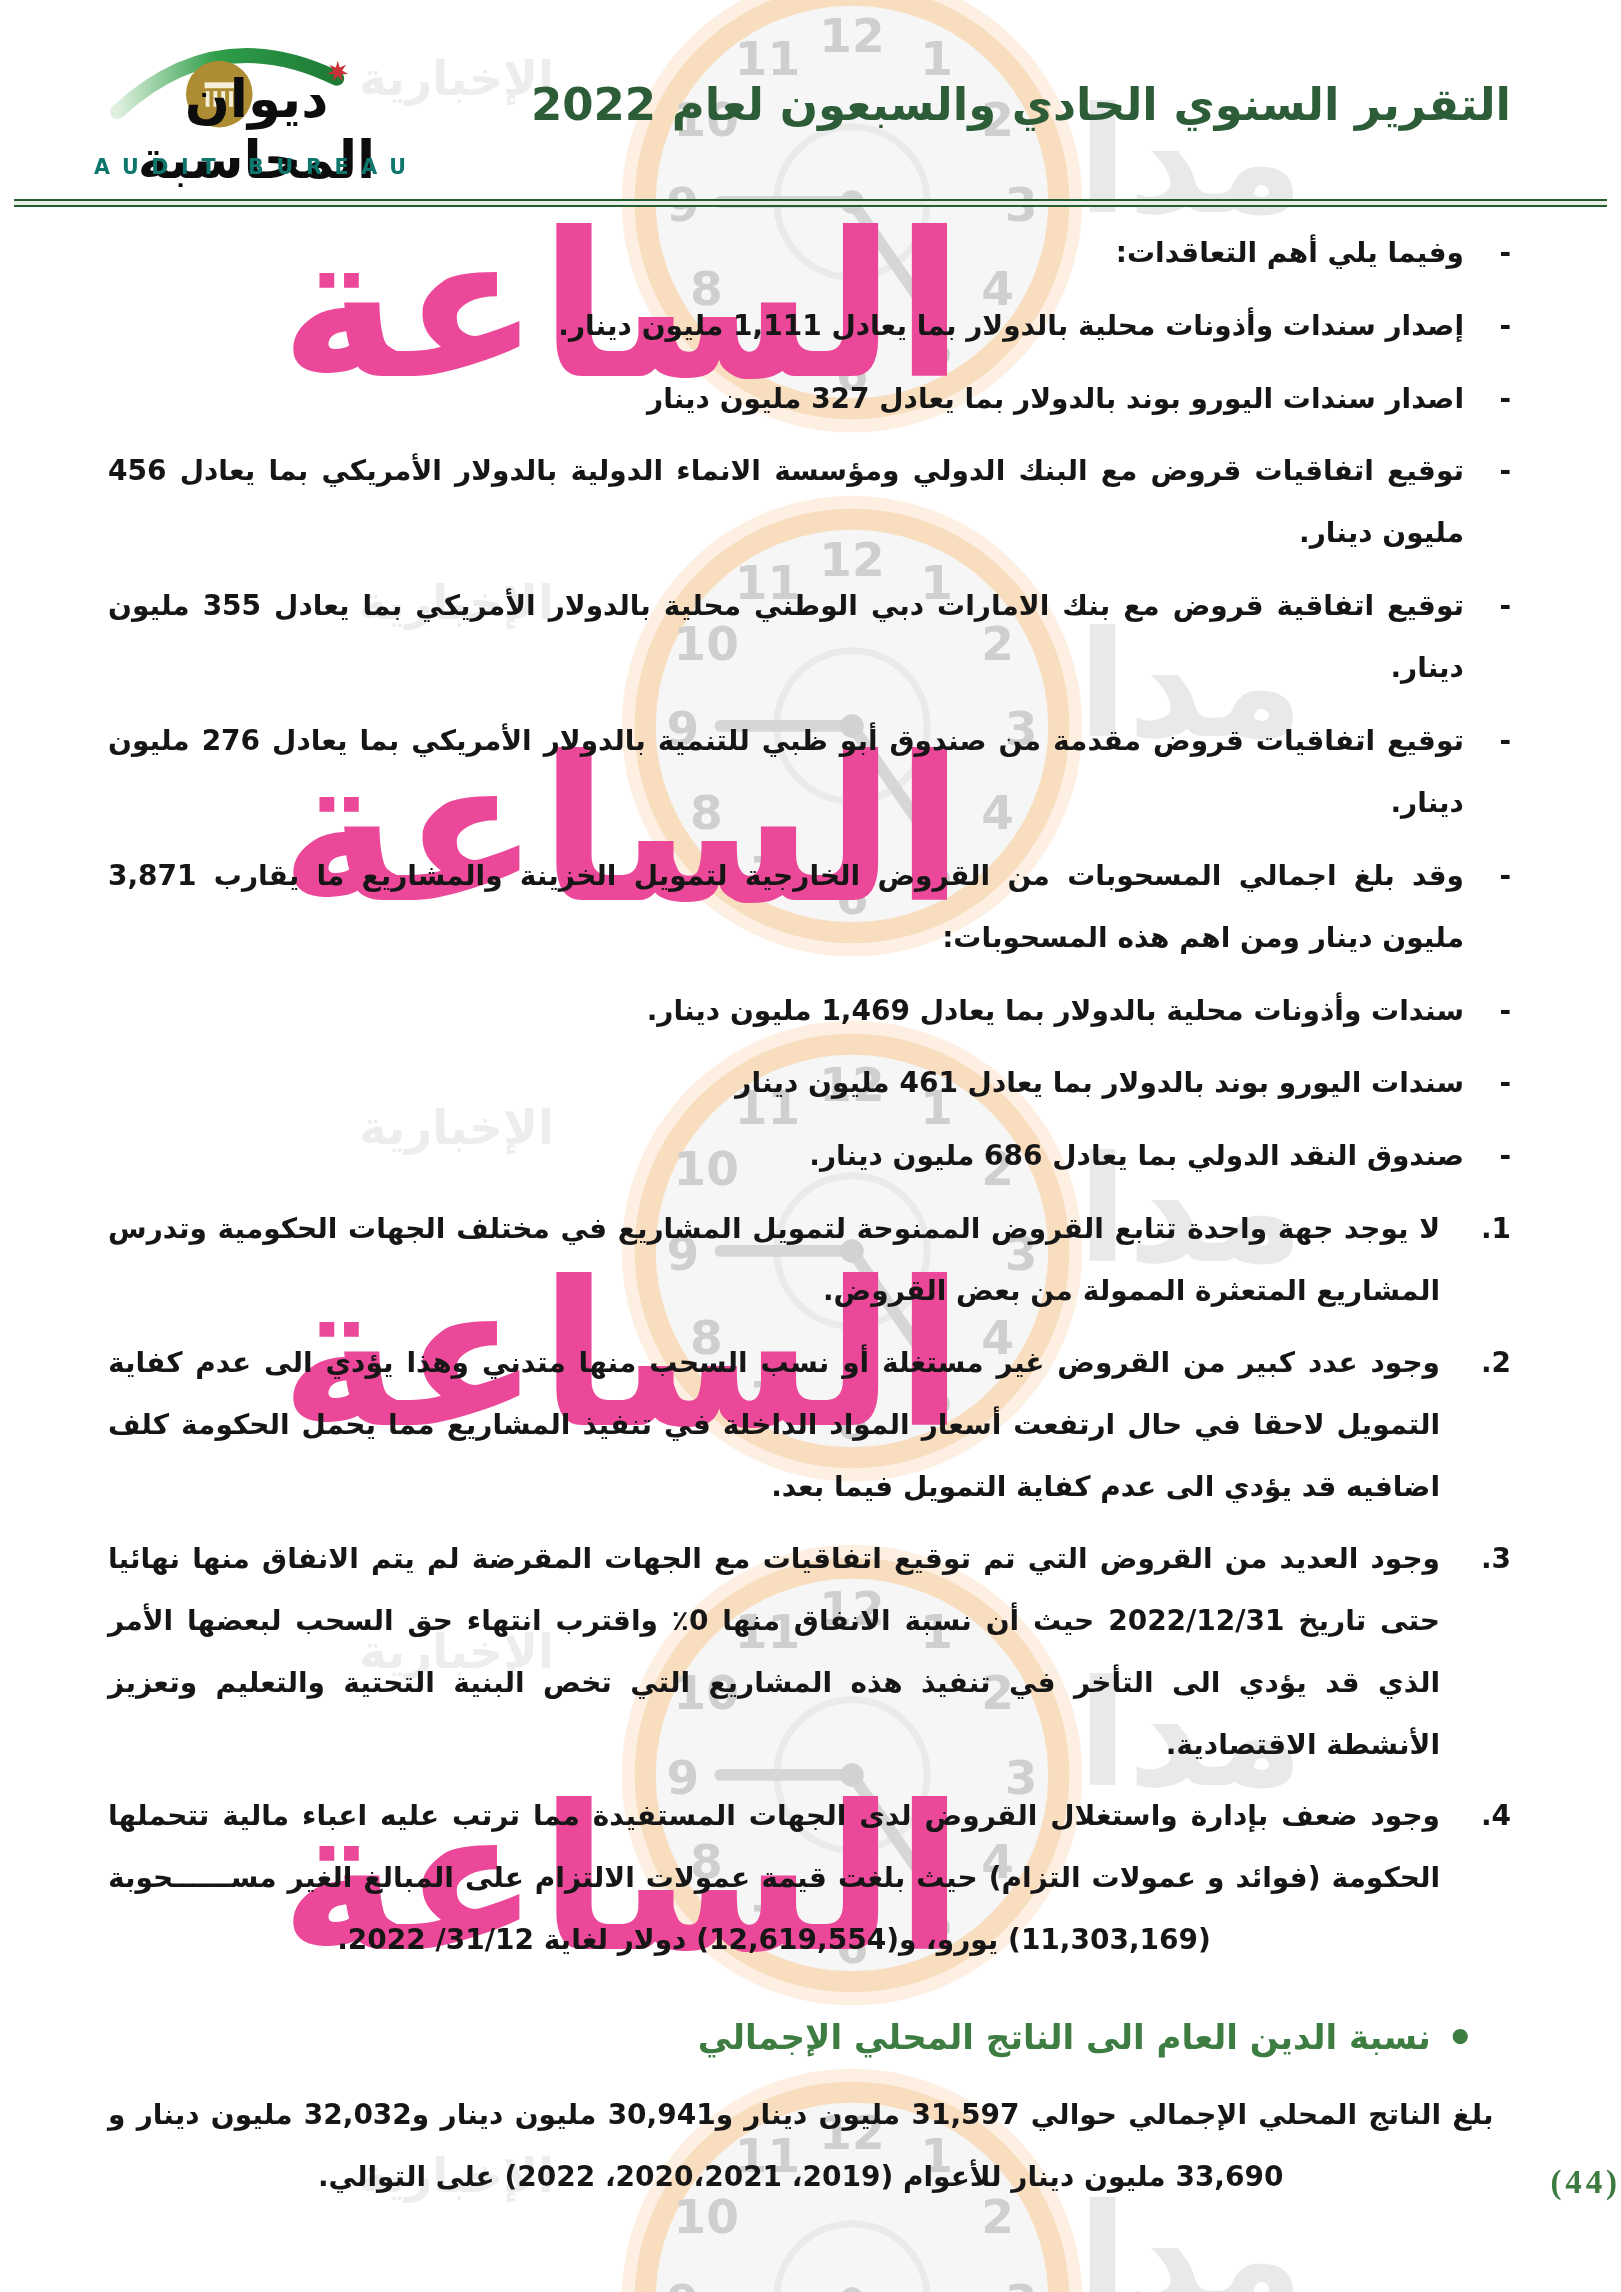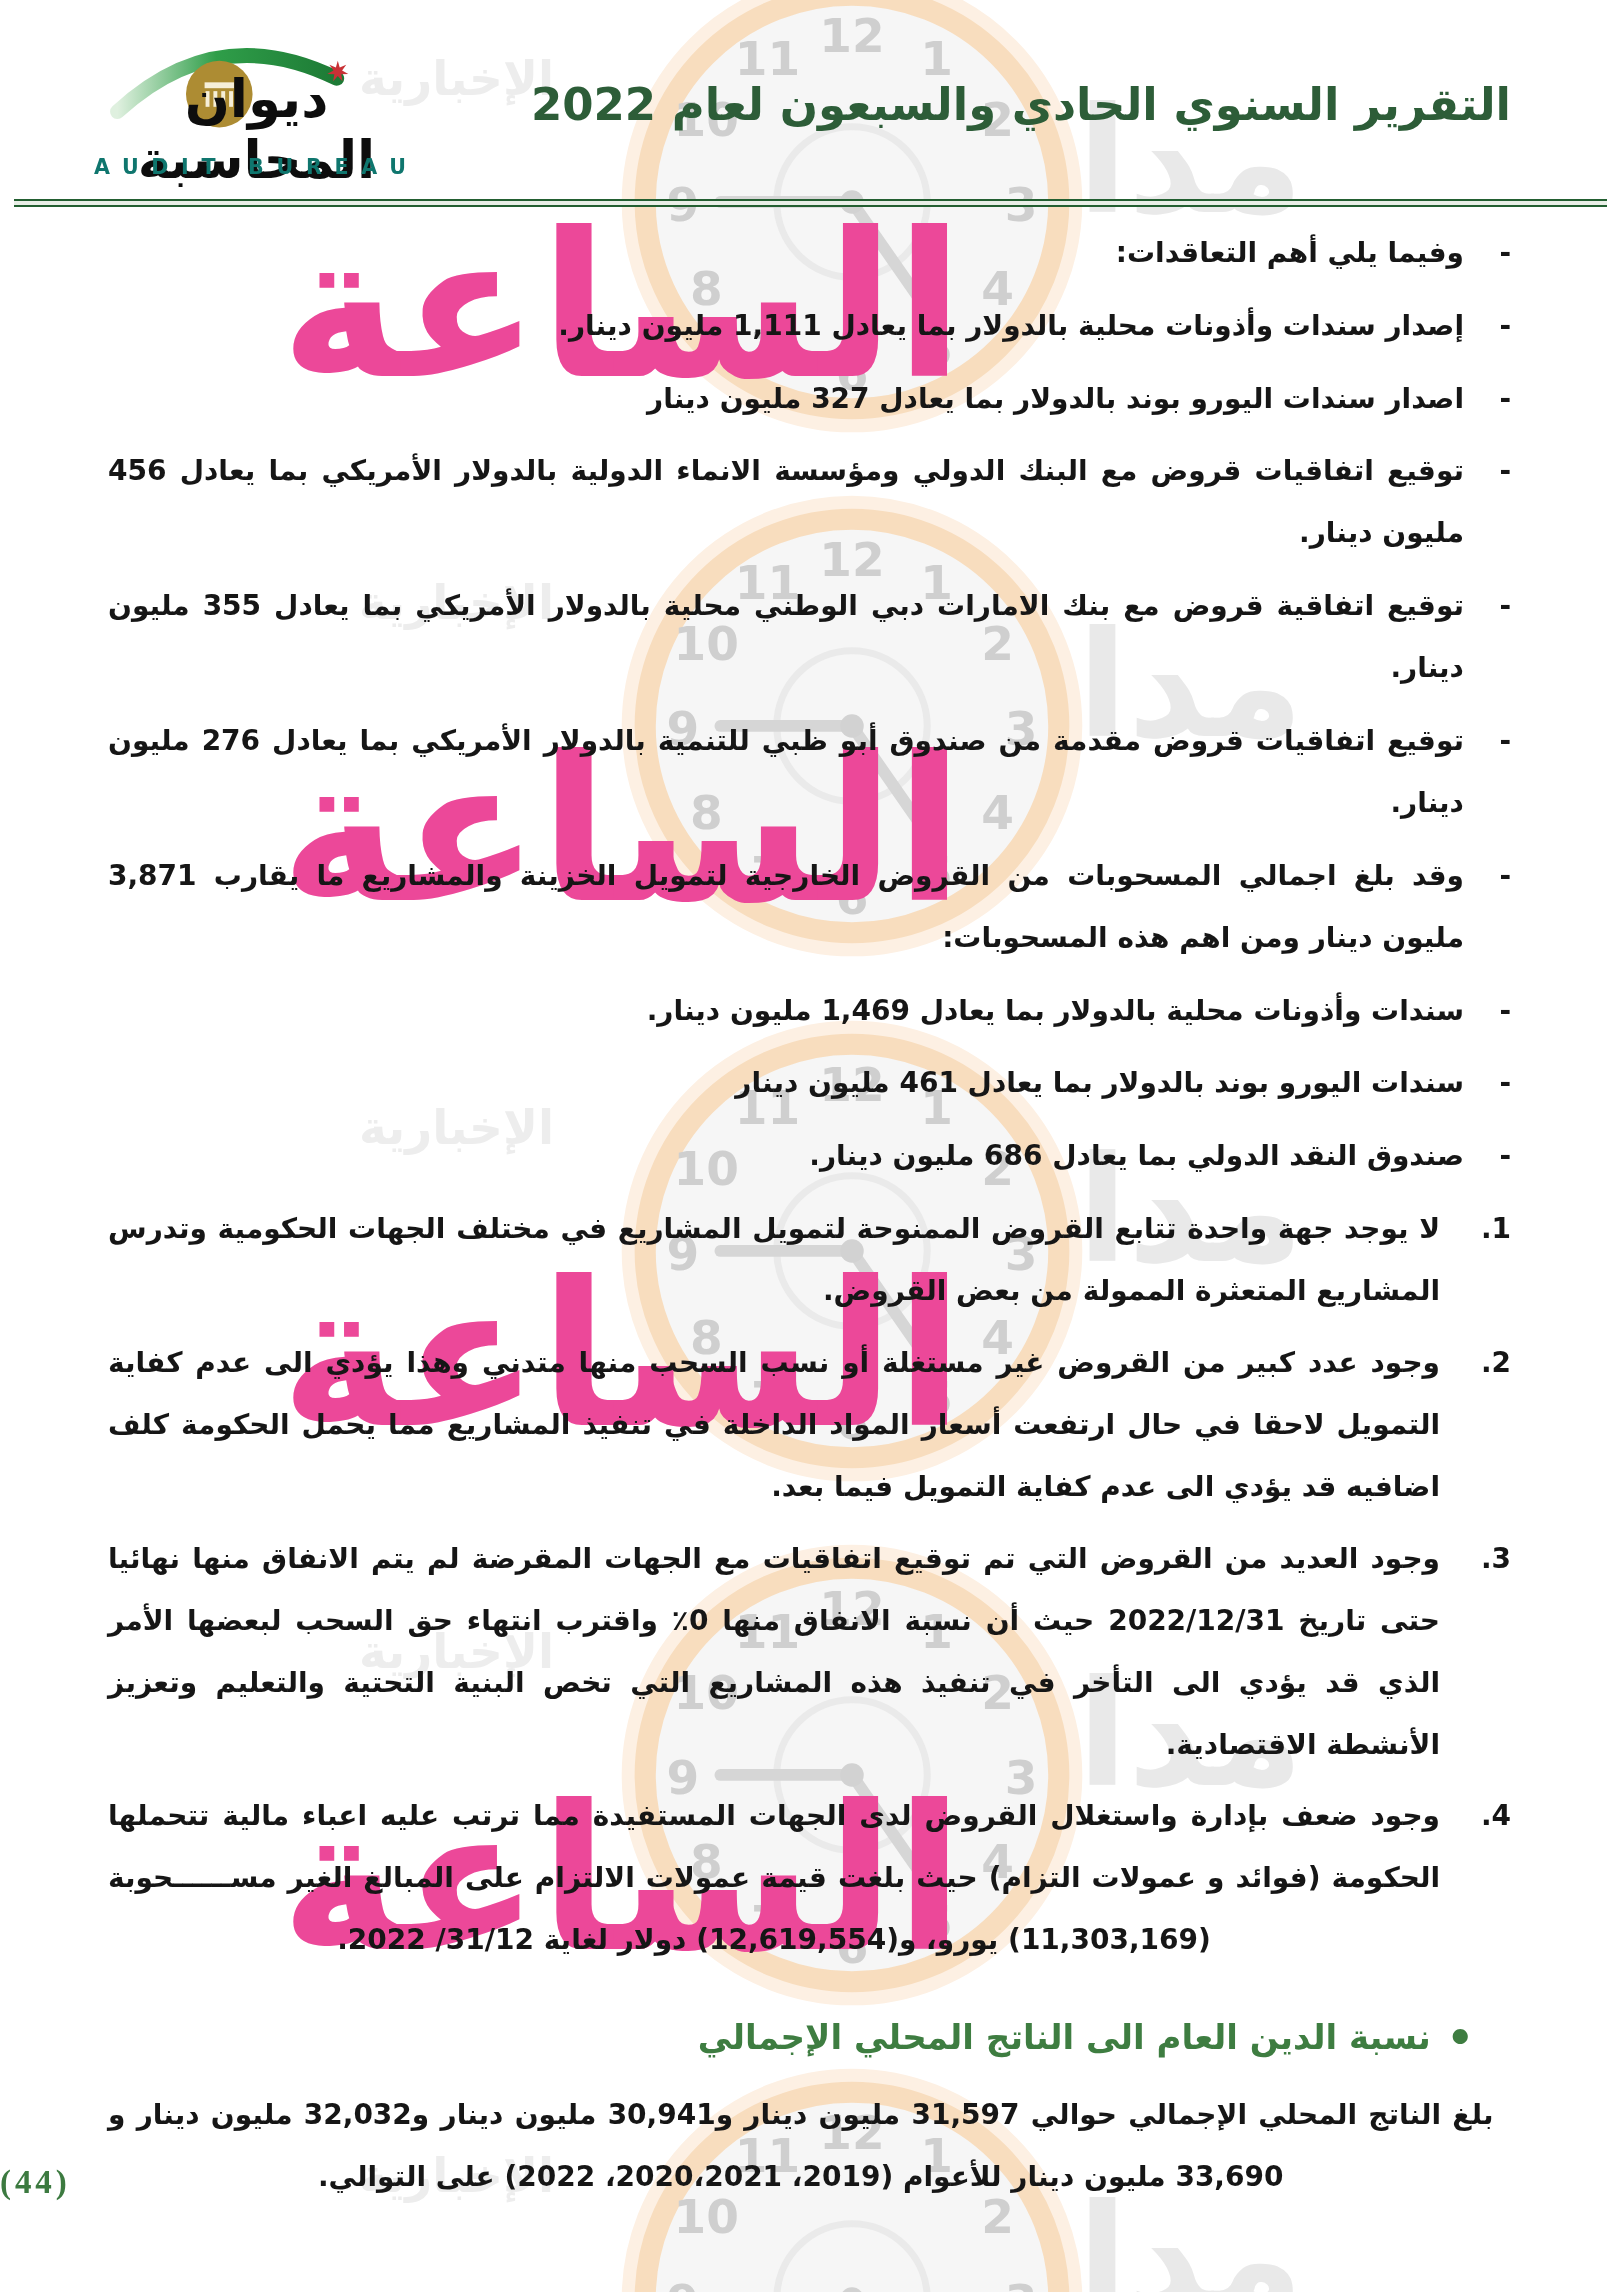--- a/index.html
+++ b/index.html
@@ -41,21 +41,21 @@
   .intro-line{padding-right:90px;margin-bottom:10.8px;}
   .obs{display:flex;margin-bottom:9.8px;}
   .obs-num{width:71px;flex:0 0 71px;}
   .obs-txt{flex:1;text-align:justify;}
   .obs-txt.center-last{text-align-last:center;}
   .sec-head{display:flex;align-items:center;gap:15.7px;padding-right:37px;
             margin-top:35px;margin-bottom:15.7px;color:#3e7d41;font-size:34px;}
   .sec-bullet{font-size:43px;line-height:34px;}
   .gdp{padding-right:17.6px;text-align:justify;text-align-last:center;}
   
-  .footer{position:absolute;left:0;right:0;top:2164px;text-align:left;z-index:2;}
+  .footer{position:absolute;left:0;right:0;top:2164px;text-align:right;z-index:2;}
   .page-num{font-family:"Liberation Serif","DejaVu Serif",serif;font-size:33px;
             font-weight:bold;color:#3c7a40;letter-spacing:3.9px;}
 </style>
 </head>
 <body>
 
 <div class="page">
 
   <div class="wm-layer">
   <div class="wm">

